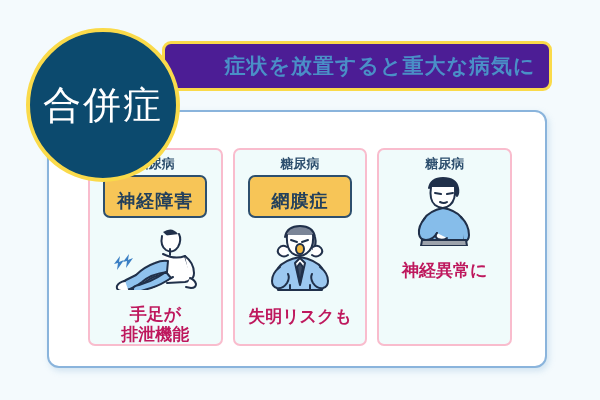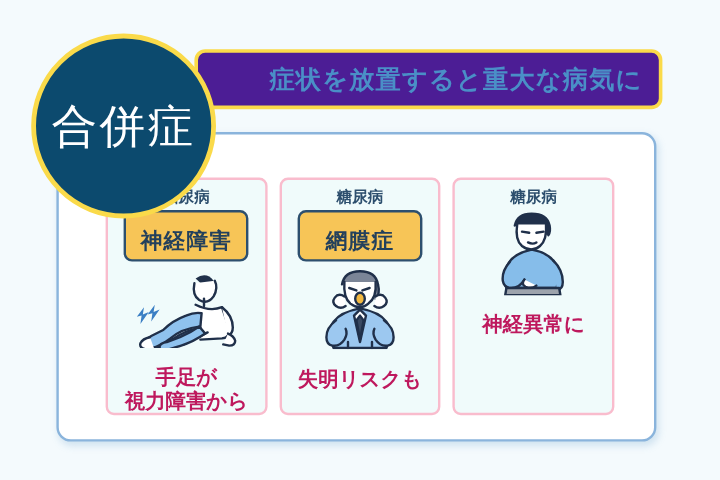--- a/index.html
+++ b/index.html
@@ -178,21 +178,21 @@
             <path d="M89 58 q5 2 6 6 q0 4 -5 4 l-5 -1" fill="#ffffff"></path>
           </g>
           <g fill="#3b7fc4" stroke="none">
             <path d="M13 44 l6 -8 l-1 6 l5 -2 l-7 10 l1 -7 z"></path>
             <path d="M22 42 l6 -8 l-1 6 l5 -2 l-7 10 l1 -7 z"></path>
           </g>
         </svg>
       </div>
       <div class="caption">
         <span class="ln">手足が</span>
-        <span class="ln">視力障害から</span>
+        <span class="ln">排泄機能</span>
       </div>
     </div>
 
     <div class="card">
       <div class="card-sub">糖尿病</div>
       <div class="badge">網膜症</div>
       <div class="art">
         <svg width="92" height="70" viewBox="0 0 92 70">
           <g stroke="#20304a" stroke-width="2" stroke-linecap="round" stroke-linejoin="round">
             <path d="M31 16 q2 -11 15 -11 q13 0 15 11 q2 8 -2 12" fill="#7b8597"></path>

